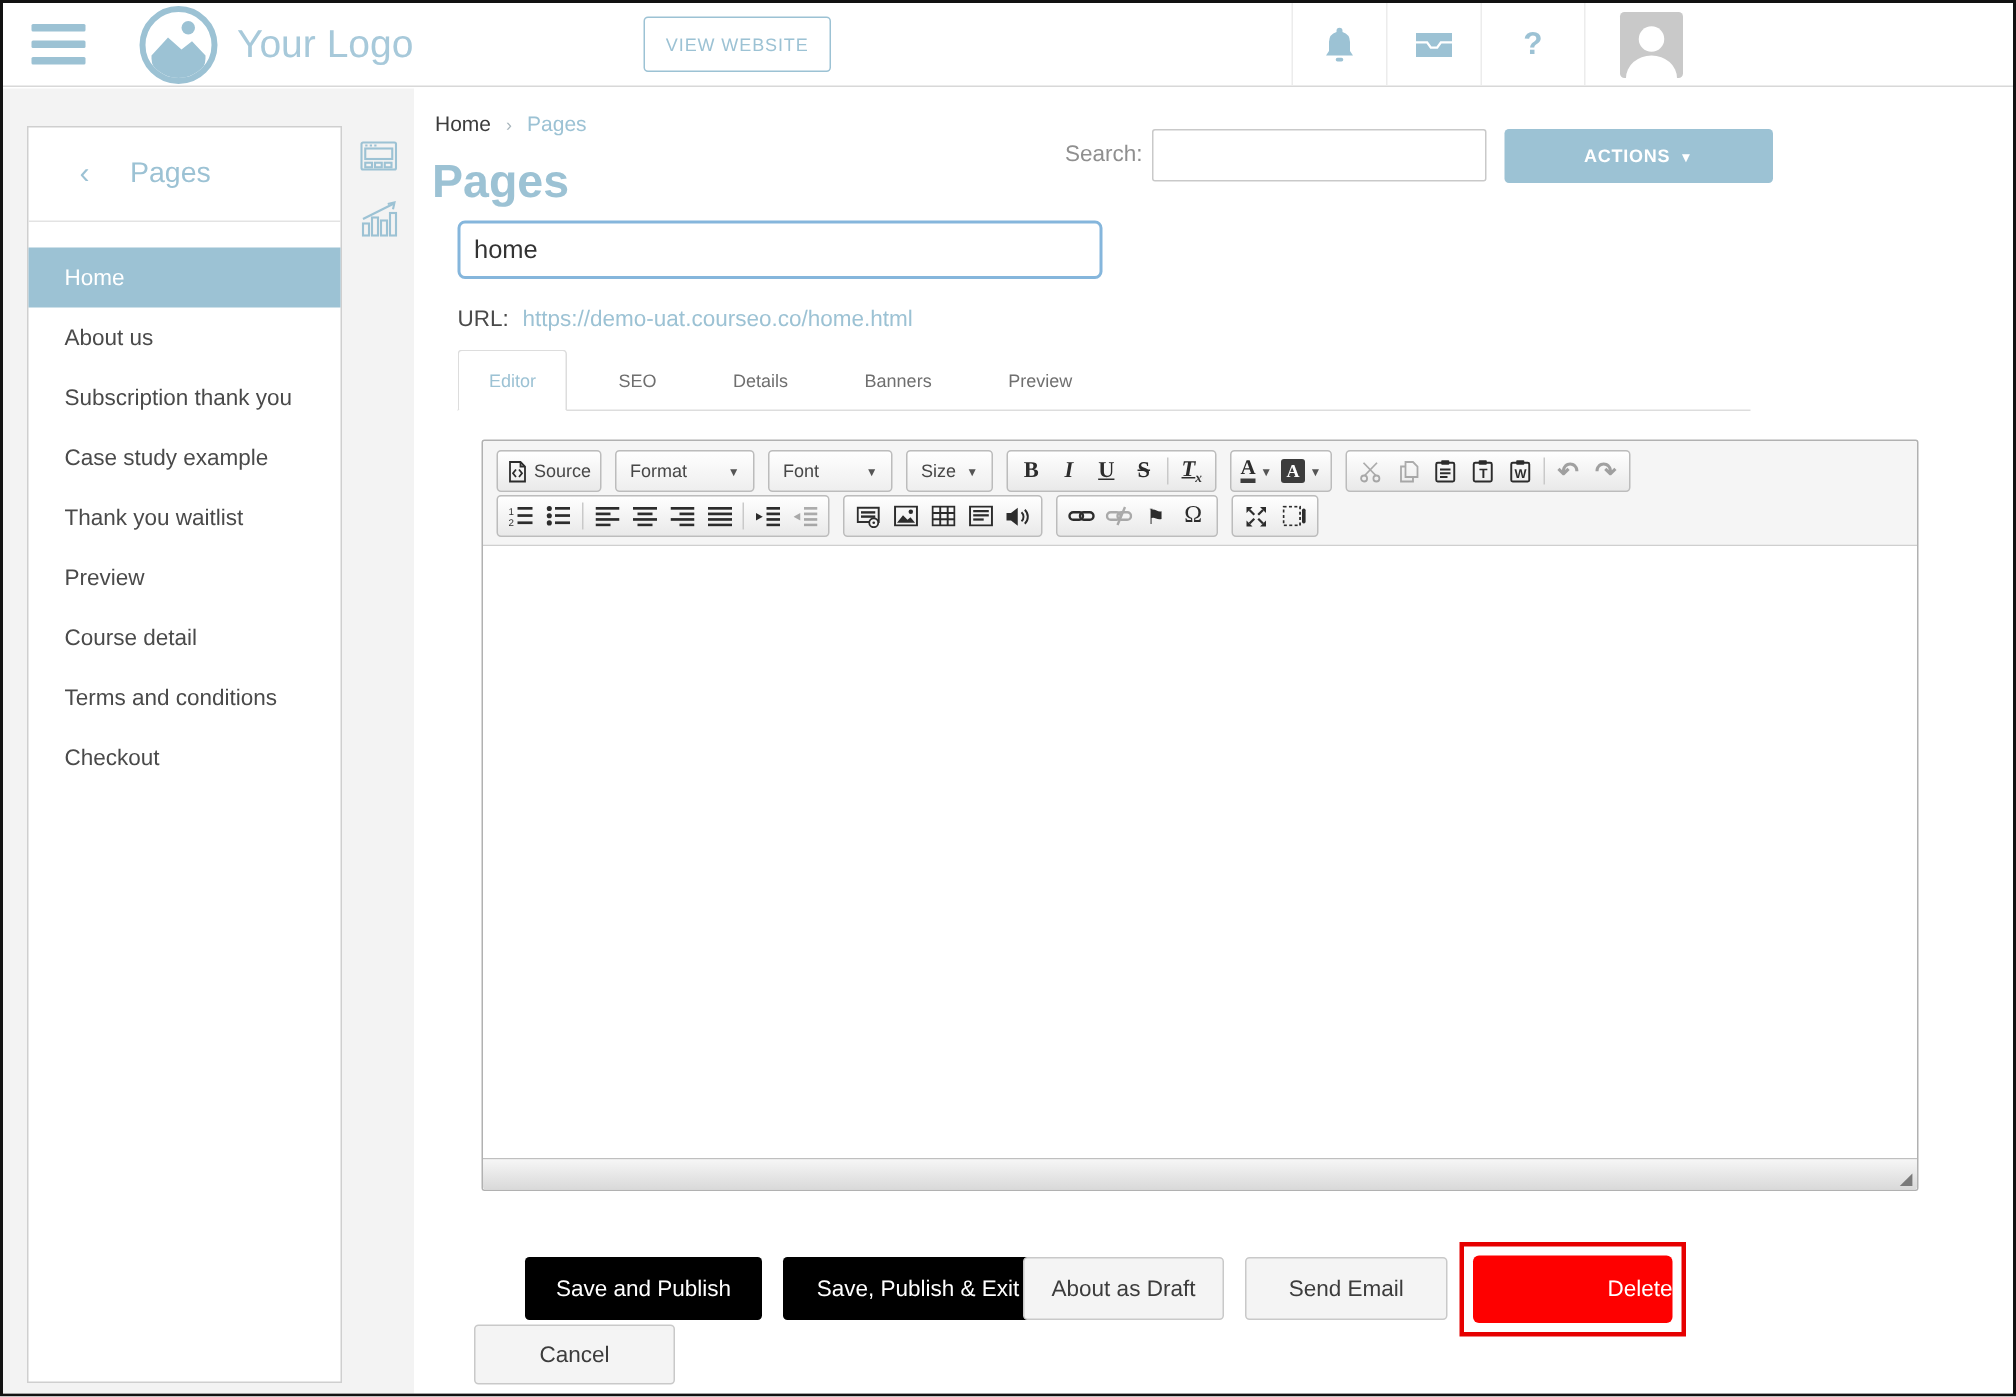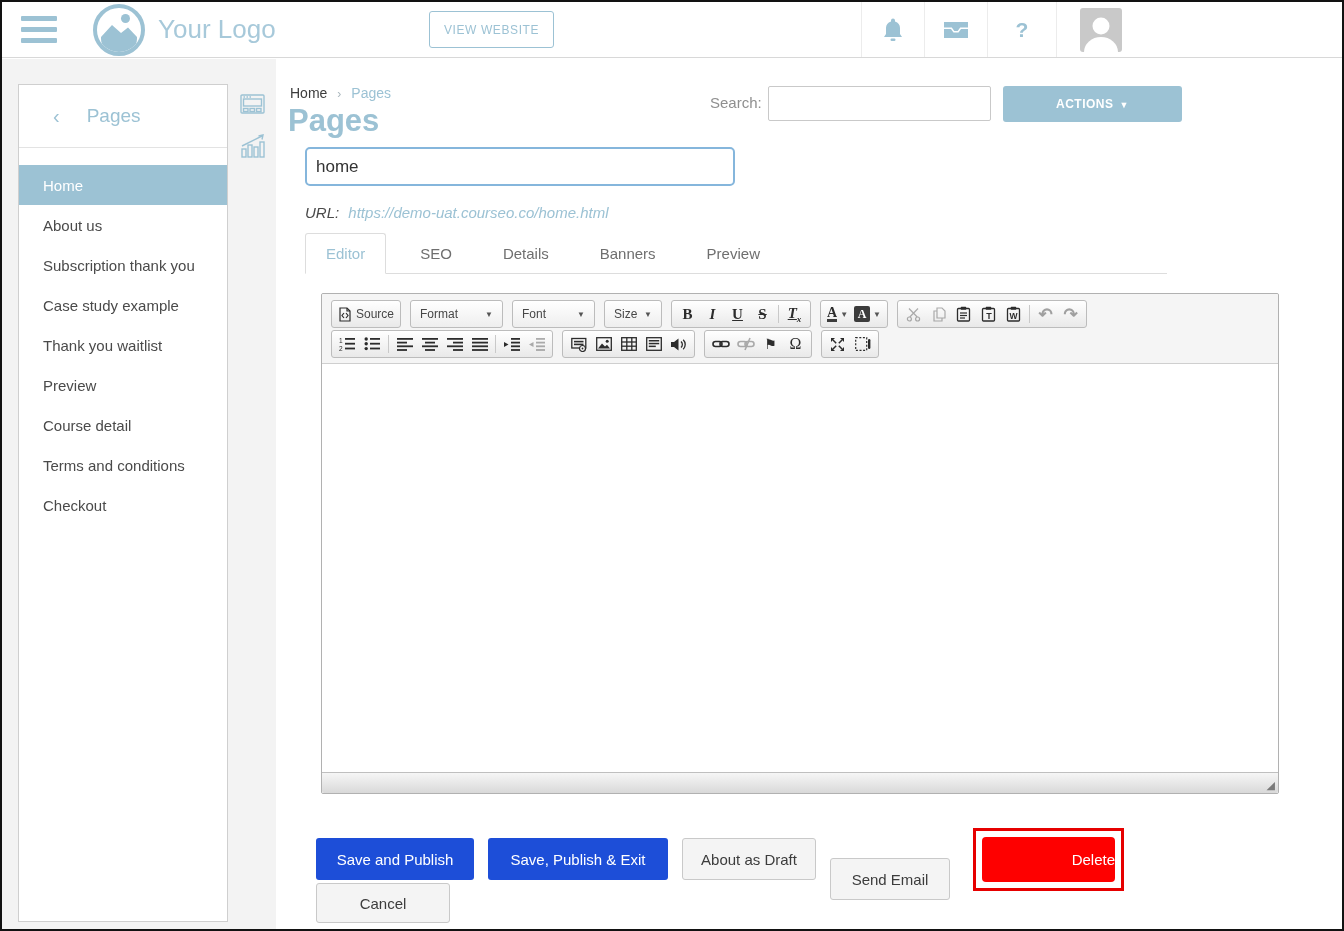--- a/index.html
+++ b/index.html
@@ -29,35 +29,35 @@
   .back-glyph { margin-left:34px; font-size:20px; cursor:pointer; }
   .panel-title { margin-left:27px; font-size:19px; }
   .panel-list { margin-top:17px; list-style:none; }
   .item { height:40px; display:flex; align-items:center; padding-left:24px; font-size:15px; color:#4a4a4a; cursor:pointer; }
   .item.selected { background:#9cc2d4; color:#fff; }
   .rail { position:absolute; right:0; top:0; width:47px; display:flex; flex-direction:column; align-items:center; padding-top:33px; gap:17px; }
   .rail .ric { cursor:pointer; }
 
   
   .main { flex:1; position:relative; background:#fff; }
-  .breadcrumb { position:absolute; left:14px; top:26px; font-size:14px; }
+  .breadcrumb { position:absolute; left:14px; top:15px; font-size:14px; }
   .crumb-home { color:#3c3c3c; cursor:pointer; }
   .crumb-sep { color:#a9b6bd; margin:0 10px; font-size:12px; }
   .crumb-cur { color:#9cc2d4; }
   .page-title { position:absolute; left:12px; top:44px; font-size:31px; font-weight:bold; color:#9cc2d4; }
   .search-label { position:absolute; left:434px; top:35px; color:#8f8f8f; font-size:15px; }
   .search-input { position:absolute; left:492px; top:27px; width:223px; height:35px; border:1px solid #c9c9c9; border-radius:2px; padding:0 8px; font-size:14px; }
   .actions-btn { position:absolute; left:727px; top:27px; width:179px; height:36px; background:#9cc2d4; border:none; border-radius:3px; color:#fff; font-size:12px; font-weight:bold; letter-spacing:.5px; cursor:pointer; font-family:"Liberation Sans",sans-serif; }
   .actions-btn .caret { font-size:9px; margin-left:6px; }
   .name-input { position:absolute; left:29px; top:88px; width:430px; height:39px; border:2px solid #85b6dc; border-radius:5px; padding:0 9px; font-size:17px; color:#333; outline:none; font-family:"Liberation Sans",sans-serif; }
-  .url-line { position:absolute; left:29px; top:145px; font-size:15px;font-style:italic; }
+  .url-line { position:absolute; left:29px; top:145px; font-size:15px; }
   .url-label { color:#4a4a4a; }
   .url-link { color:#9cc2d4; text-decoration:none; margin-left:5px; cursor:pointer; }
   .tabs { position:absolute; left:29px; top:174px; width:862px; height:41px; border-bottom:1px solid #ddd; display:flex; }
-  .tab { height:41px; display:flex; align-items:center; padding:0 17px; margin-right:17px; font-size:15px; color:#6f6f6f; cursor:pointer; }
+  .tab { height:41px; display:flex; align-items:center; padding:0 17px; margin-right:17px; font-size:12px; color:#6f6f6f; cursor:pointer; }
   .tab.active { border:1px solid #ddd; border-bottom:1px solid #fff; border-radius:3px 3px 0 0; background:#fff; color:#9cc2d4; margin-bottom:-1px; padding:0 20px; }
 
   
   .editor { position:absolute; left:45px; top:234px; width:958px; height:501px; border:1px solid #b1b1b1; border-radius:2px; display:flex; flex-direction:column; background:#fff; }
   .toolbar { background:#f5f5f5; border-bottom:1px solid #cfcfcf; padding:6px 6px 3px 9px; border-radius:2px 2px 0 0; }
   .tb-row { display:flex; align-items:flex-start; gap:9px; margin-bottom:2px; }
   .grp { display:flex; align-items:center; height:28px; border:1px solid #bcbcbc; border-radius:3px; background:linear-gradient(#ffffff,#e9e9e9); padding:0 3px; }
   .tbtn { display:flex; align-items:center; justify-content:center; min-width:25px; height:24px; padding:0 3px; cursor:pointer; border-radius:2px; }
   .tbtn.disabled { opacity:.42; cursor:default; }
   .vsep { width:1px; height:18px; background:#c9c9c9; margin:0 3px; }
@@ -75,26 +75,26 @@
   .mini-caret { font-size:8px; color:#555; margin-left:3px; }
   .glyph-arrow { font-size:17px; font-weight:bold; color:#2c2c2c; line-height:1; }
   .glyph-flag { font-size:14px; color:#2c2c2c; }
   .glyph-omega { font-size:16px; color:#2c2c2c; font-family:"Liberation Serif",serif; }
   .content-area { flex:1; background:#fff; cursor:text; }
   .editor-foot { height:21px; background:linear-gradient(#f6f6f6,#d9d9d9); border-top:1px solid #bfbfbf; position:relative; border-radius:0 0 2px 2px; }
   .resize-handle { position:absolute; right:3px; bottom:1px; font-size:11px; color:#7a7a7a; cursor:nwse-resize; }
 
   
   .btn { position:absolute; height:42px; border-radius:3px; font-size:15px; display:flex; align-items:center; justify-content:center; cursor:pointer; font-family:"Liberation Sans",sans-serif; }
-  .btn-blue { background:#1d4ed8; color:#fff; border:none; }
+  .btn-blue { background:#000000; color:#fff; border:none;margin-left:34px; }
   .btn-gray { background:#f4f4f4; color:#3c3c3c; border:1px solid #c9c9c9; }
   .b-sp  { left:40px;  top:779px; width:158px; }
   .b-spe { left:212px; top:779px; width:180px; }
   .b-sd  { left:406px; top:779px; width:134px; }
-  .b-se  { left:554px; top:779px; width:120px;margin-top:20px; }
+  .b-se  { left:554px; top:779px; width:135px; }
   .delete-wrap { position:absolute; left:697px; top:769px; border:3px solid #e60000; padding:6px; background:#fff; }
   .btn-delete { position:relative; width:133px; height:45px; background:#fe0000; color:#fff; border:none; border-radius:4px; font-size:15px; cursor:pointer; font-family:"Liberation Sans",sans-serif;text-align:right; }
   .b-cancel { left:40px; top:824px; width:134px; height:40px; }
 
   svg { display:block; }
 </style>
 </head>
 <body>
 
 <div class="page">

